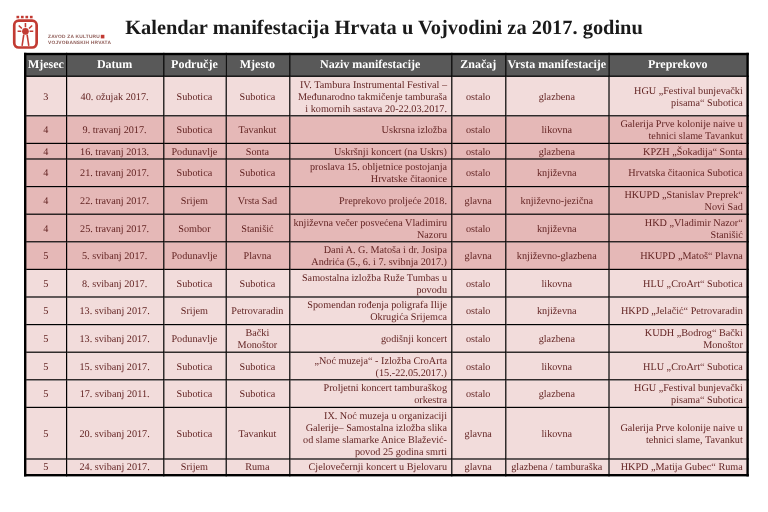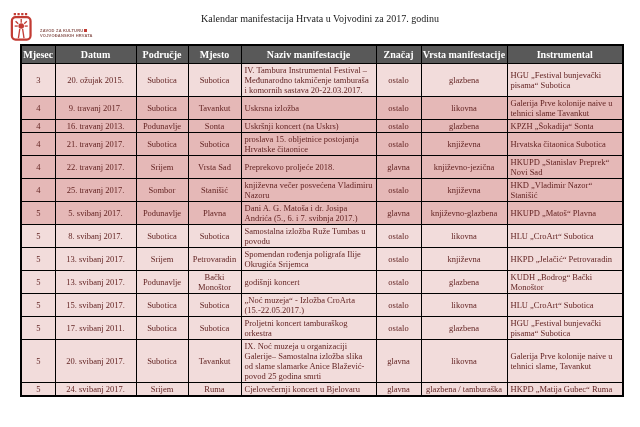--- a/index.html
+++ b/index.html
@@ -11,40 +11,40 @@
     overflow:hidden;
   }
   
   .logo{position:absolute;left:10px;top:13px;display:flex;align-items:flex-end;gap:2px;}
   .logo-emblem{width:28px;height:28px;display:block;}
   .logo-text{font-size:4px;line-height:5px;letter-spacing:.2px;color:#8d5a55;font-weight:bold;font-family:"Liberation Sans",sans-serif;padding-bottom:3px;white-space:nowrap;}
   .logo-text .sq{display:inline-block;width:3px;height:3px;background:var(--accent);margin-left:1px;}
   
   .title{
     position:absolute;left:0;top:13px;width:100%;
-    text-align:center;font-weight:normal;font-size:10px;color:#1a1a1a;
+    text-align:center;font-weight:bold;font-size:17px;color:#1a1a1a;
   }
   
   table.events{
     position:absolute;left:20px;top:44px;width:602px;
     border-collapse:collapse;table-layout:fixed;
     border:2px solid #000;
   }
   table.events th{
     background:var(--header-bg);color:var(--header-text);
     font-size:10px;font-weight:bold;text-align:center;
     border:1.5px solid #000;padding:3px 1px;height:11px;
   }
   table.events td{
     font-size:8.5px;line-height:1.18;color:var(--cell-text);
     border:1.5px solid #000;padding:1px 3px;vertical-align:middle;
     text-align:center;word-wrap:break-word;
   }
   table.events td:nth-child(5),
-  table.events td:nth-child(8){text-align:left;margin-left:36px;}
+  table.events td:nth-child(8){text-align:right;margin-left:36px;}
   tr.row-light td{background:var(--row-light);}
   tr.row-dark  td{background:var(--row-dark);}
 </style>
 </head>
 <body>
 
 <div class="page">
 
   <div class="logo">
     <svg class="logo-emblem" viewBox="0 0 30 30">
@@ -88,27 +88,27 @@
     </colgroup>
     <thead>
       <tr>
           <th>Mjesec</th>
           <th>Datum</th>
           <th>Područje</th>
           <th>Mjesto</th>
           <th>Naziv manifestacije</th>
           <th>Značaj</th>
           <th>Vrsta manifestacije</th>
-          <th>Instrumental</th>
+          <th>Preprekovo</th>
         </tr>
     </thead>
     <tbody>
         <tr class="row-light">
       <td>3</td>
-      <td>20. ožujak 2015.</td>
+      <td>40. ožujak 2017.</td>
       <td>Subotica</td>
       <td>Subotica</td>
       <td>IV. Tambura Instrumental Festival – Međunarodno takmičenje tamburaša i komornih sastava 20-22.03.2017.</td>
       <td>ostalo</td>
       <td>glazbena</td>
       <td>HGU „Festival bunjevački pisama“ Subotica</td>
     </tr>
         <tr class="row-dark">
       <td>4</td>
       <td>9. travanj 2017.</td>

